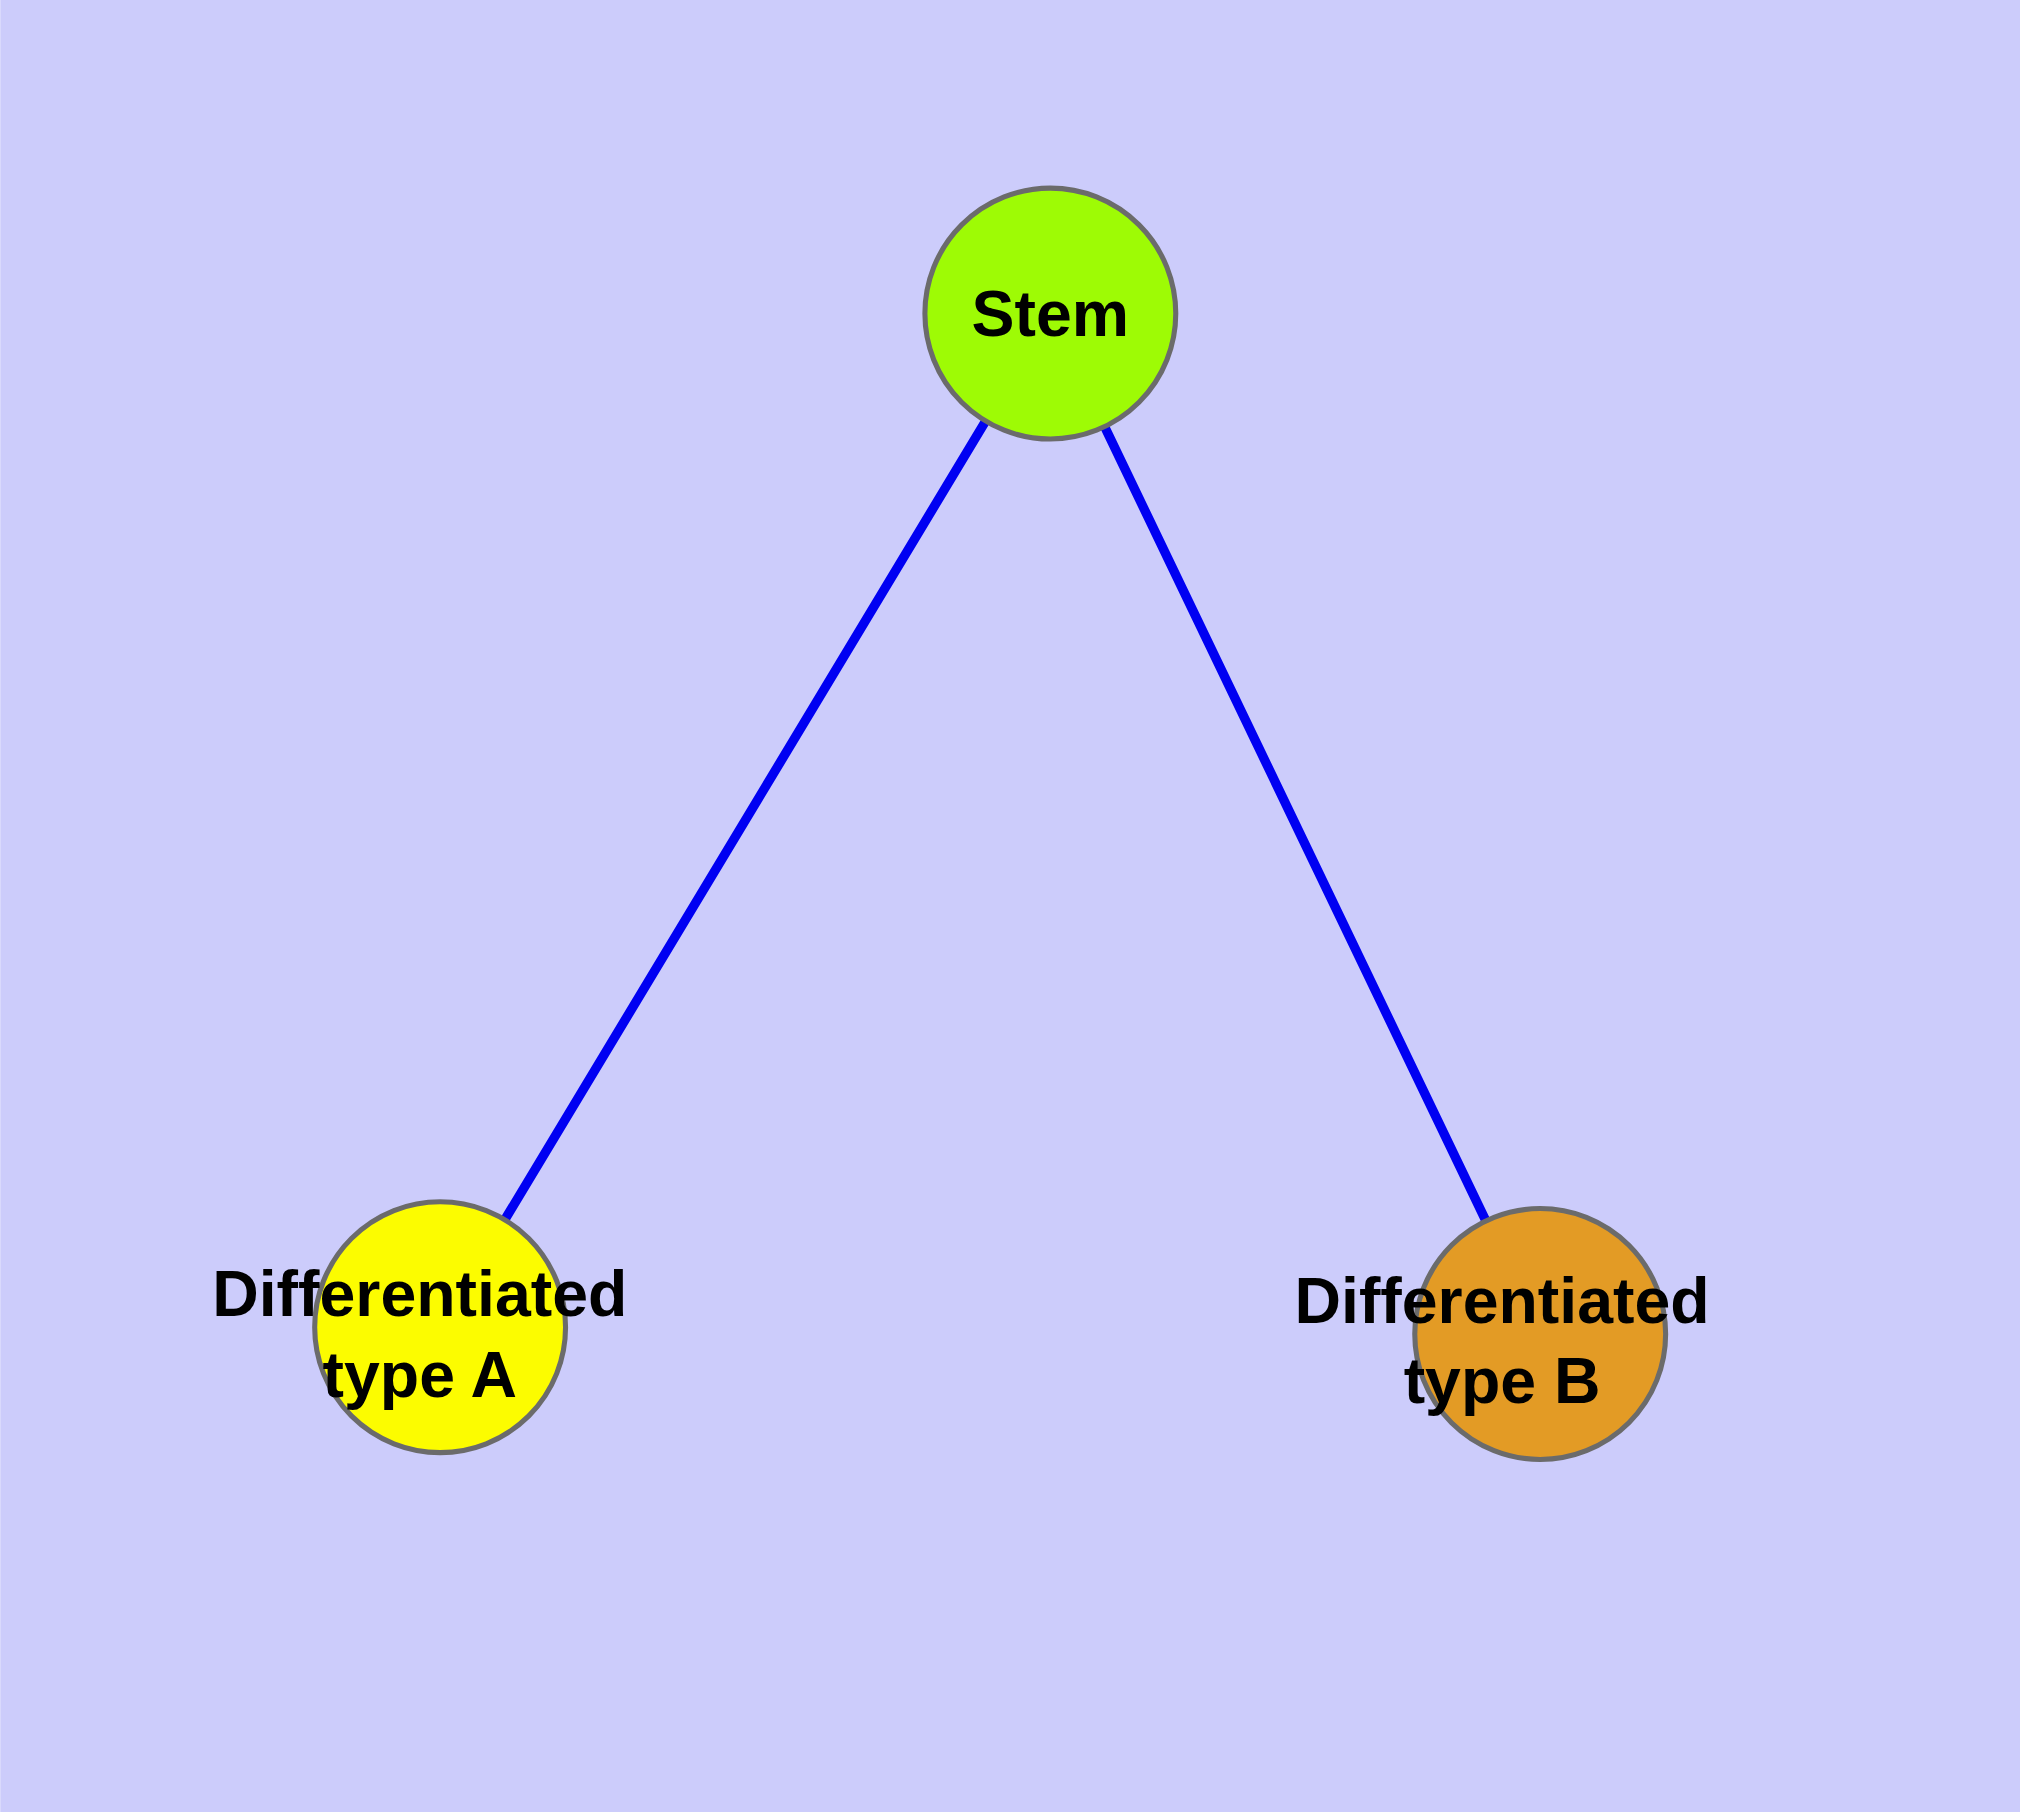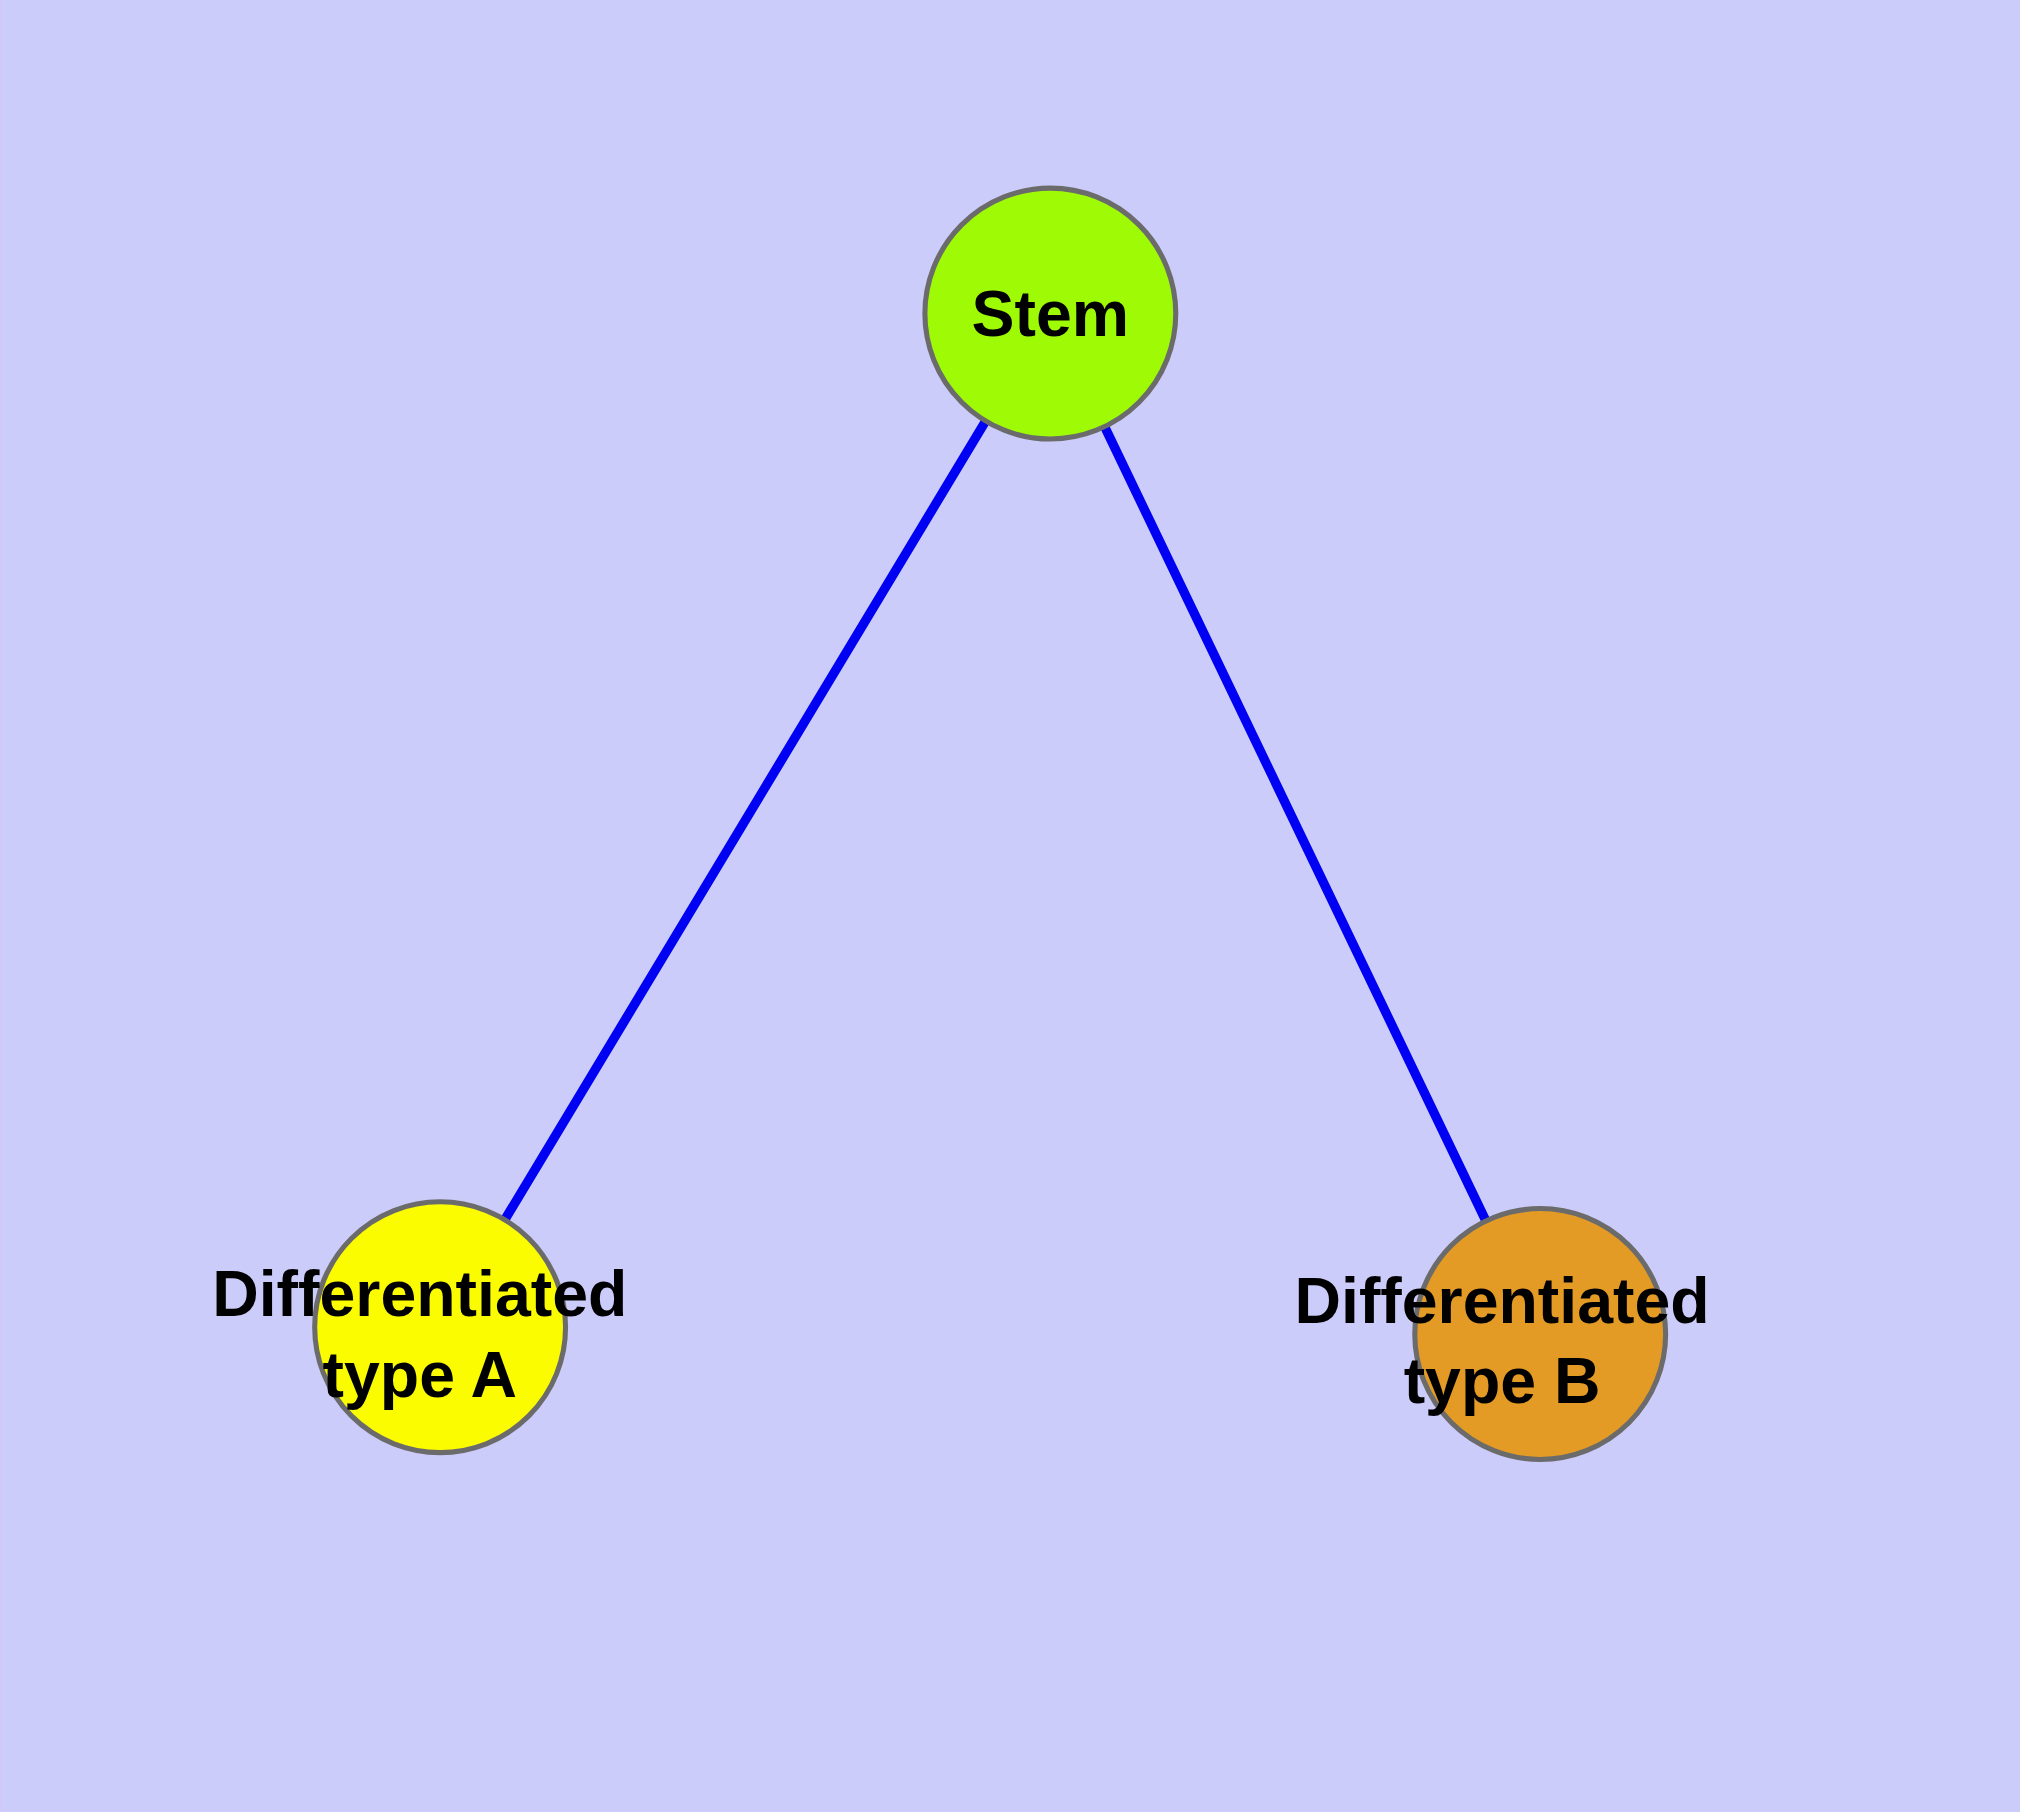--- a/index.html
+++ b/index.html
@@ -7,21 +7,21 @@
     padding: 0;
     background: #ccccfb;
   }
   body {
     font-family: "Liberation Sans", sans-serif;
   }
   #graph-canvas {
     position: relative;
     width: 2021px;
     height: 1812px;
-    background: #f9a8d4;
+    background: #ffffff;
     overflow: hidden;
   }
   #graph-svg {
     position: absolute;
     top: 0;
     left: 0;
     width: 2021px;
     height: 1812px;
     display: block;
   }

